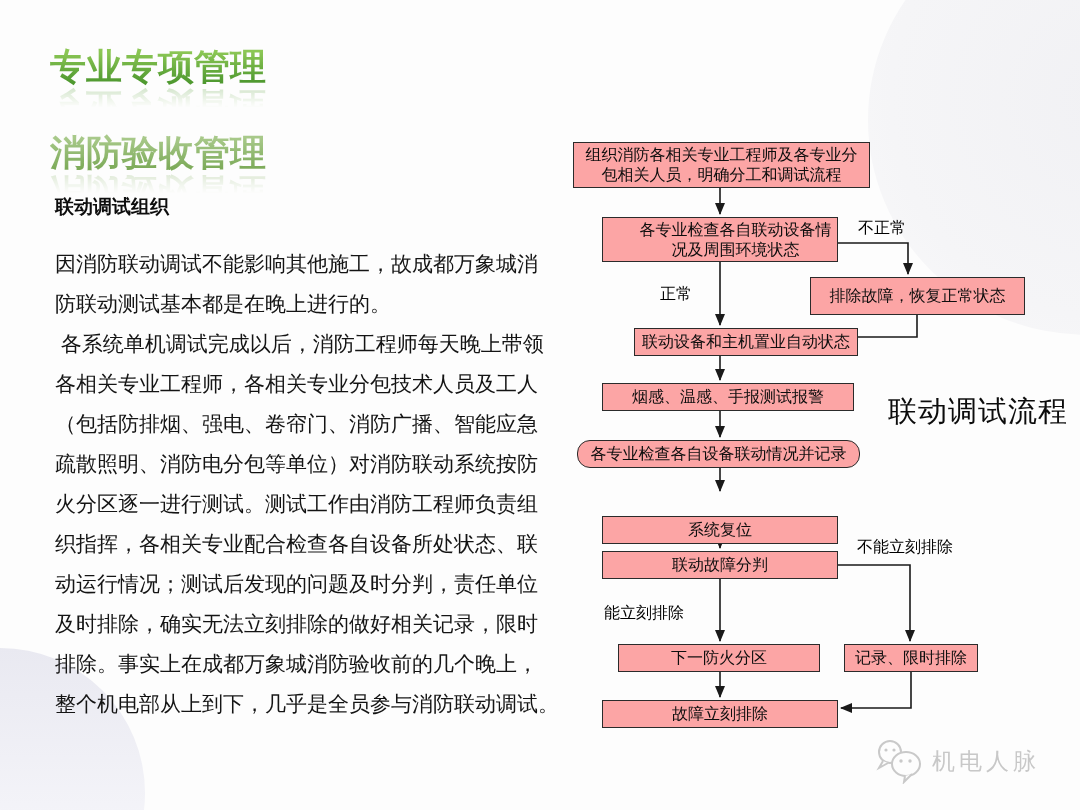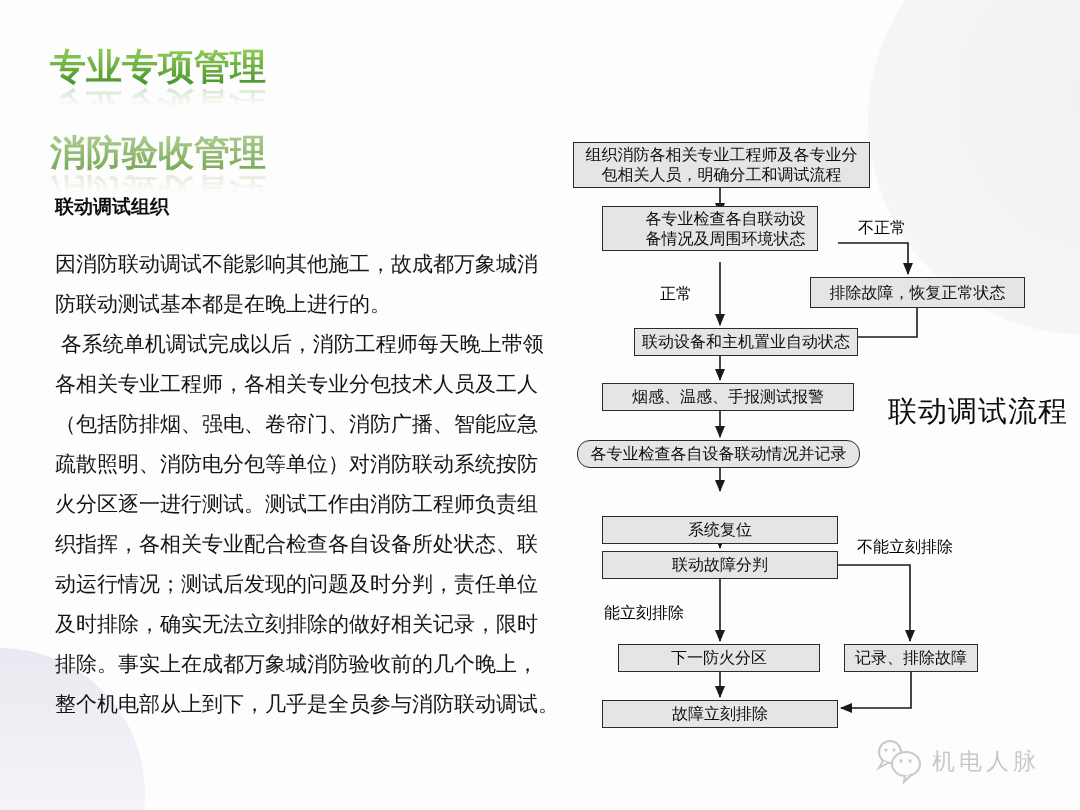--- a/index.html
+++ b/index.html
@@ -36,21 +36,21 @@
   #title2{left:50px;top:134px;font-size:36px;--gt:#a8c98a;--gb:#7dab5a;}
 
   
   .article{position:absolute;left:55px;top:194px;width:520px;}
   .article h3{margin:0 0 24px 0;font-size:19px;font-weight:bold;color:#0d0d0d;}
   .article .lines{font-size:21px;line-height:40px;color:#141414;}
   .article .lines div{white-space:pre;}
 
   
   .fbox{
-    position:absolute;box-sizing:border-box;border:1.5px solid #2b2b2b;background:#e5e5e5;
+    position:absolute;box-sizing:border-box;border:1.5px solid #2b2b2b;background:#fca5a5;
     display:flex;align-items:center;justify-content:center;text-align:center;
     font-size:16px;line-height:20px;color:#0e0e0e;padding:1px 4px;
   }
   .fbox.single{white-space:nowrap;}
   .edge-label{position:absolute;font-size:16px;color:#000000;white-space:nowrap;}
   .flow-title{position:absolute;left:888px;top:392px;font-size:29px;color:#0c0c0c;letter-spacing:1px;white-space:nowrap;}
   #edges{position:absolute;left:0;top:0;pointer-events:none;}
 
   
   .watermark{position:absolute;left:874px;top:738px;display:flex;align-items:center;color:#c8c8c8;}
@@ -105,29 +105,29 @@
     <polyline points="720,468 720,491" marker-end="url(#arr)"></polyline>
     <polyline points="720,522 720,548" marker-end="url(#arr)"></polyline>
     <polyline points="720,579 720,641" marker-end="url(#arr)"></polyline>
     <polyline points="838,565 910,565 910,641" marker-end="url(#arr)"></polyline>
     <polyline points="720,672 720,697" marker-end="url(#arr)"></polyline>
     <polyline points="911,672 911,708 841,708" marker-end="url(#arr)"></polyline>
   </g>
 </svg>
 
 <div class="fbox" style="left:573px;top:142px;width:297px;height:46px;">组织消防各相关专业工程师及各专业分包相关人员，明确分工和调试流程</div>
-<div class="fbox" style="left:602px;top:206px;width:216px;height:45px;padding-left:35px;">各专业检查各自联动设备情况及周围环境状态</div>
-<div class="fbox single" style="left:810px;top:277px;width:215px;height:31px;">排除故障，恢复正常状态</div>
+<div class="fbox" style="left:602px;top:217px;width:236px;height:45px;padding-left:35px;">各专业检查各自联动设备情况及周围环境状态</div>
+<div class="fbox single" style="left:810px;top:277px;width:215px;height:38px;">排除故障，恢复正常状态</div>
 <div class="fbox single" style="left:598px;top:328px;width:224px;height:28px;margin-left:36px;">联动设备和主机置业自动状态</div>
 <div class="fbox single" style="left:602px;top:383px;width:252px;height:28px;">烟感、温感、手报测试报警</div>
 <div class="fbox single" style="left:577px;top:440px;width:283px;height:28px;border-radius:13px;">各专业检查各自设备联动情况并记录</div>
 <div class="fbox single" style="left:602px;top:516px;width:236px;height:28px;">系统复位</div>
 <div class="fbox single" style="left:602px;top:551px;width:236px;height:28px;">联动故障分判</div>
 <div class="fbox single" style="left:618px;top:644px;width:202px;height:28px;">下一防火分区</div>
-<div class="fbox single" style="left:844px;top:644px;width:134px;height:28px;">记录、排除故障</div>
+<div class="fbox single" style="left:844px;top:644px;width:134px;height:28px;">记录、限时排除</div>
 <div class="fbox single" style="left:602px;top:700px;width:236px;height:28px;">故障立刻排除</div>
 
 <div class="edge-label" style="left:858px;top:218px;">不正常</div>
 <div class="edge-label" style="left:660px;top:284px;">正常</div>
 <div class="edge-label" style="left:857px;top:537px;">不能立刻排除</div>
 <div class="edge-label" style="left:604px;top:603px;">能立刻排除</div>
 
 <div class="flow-title">联动调试流程</div>
 
 <div class="watermark">

